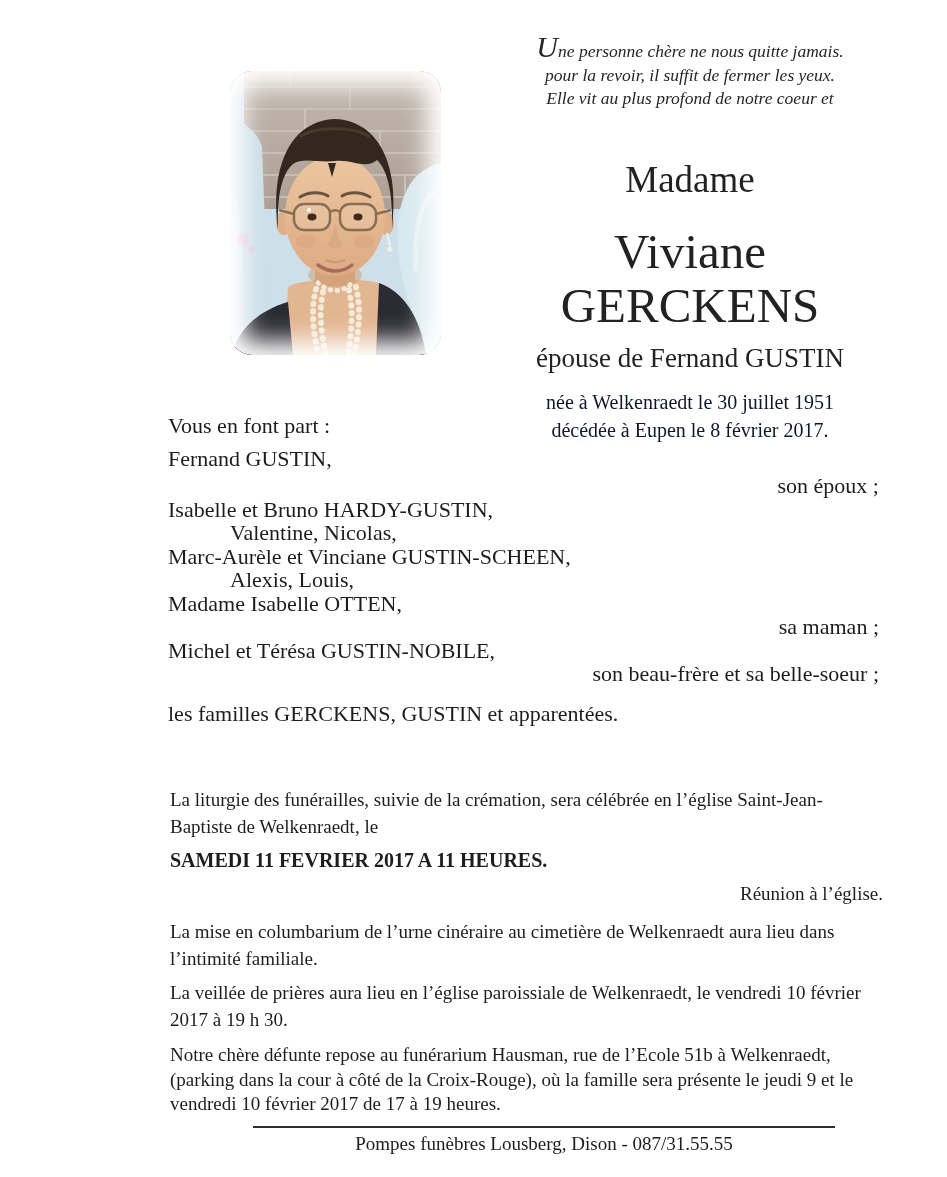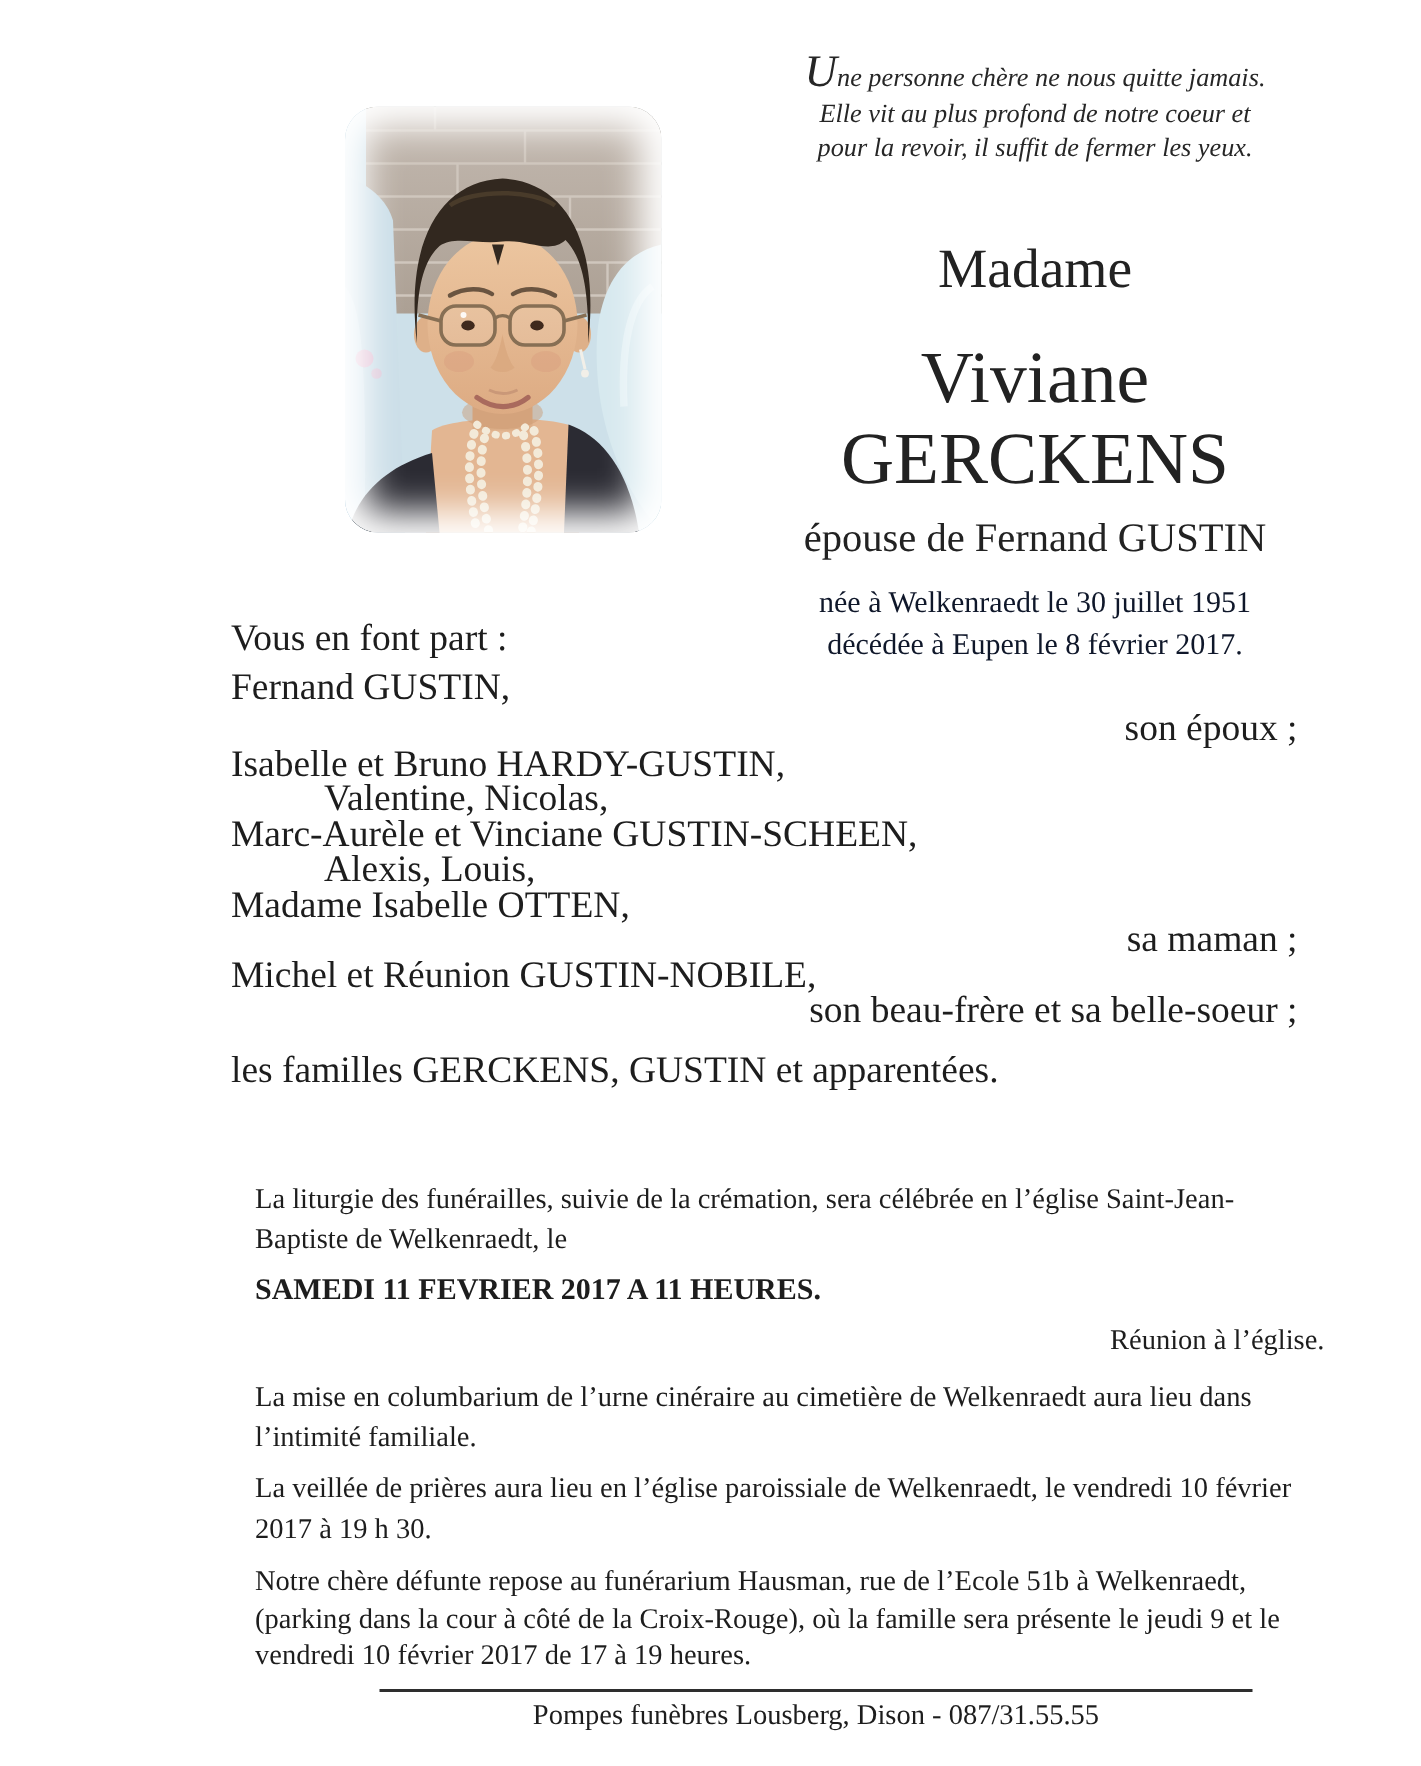--- a/index.html
+++ b/index.html
@@ -56,22 +56,22 @@
     color: #222222;
   }
   .t-madame { font-size: 37px; line-height: 1.1; }
   .t-name   { font-size: 49px; line-height: 1.1; margin-top: 24px; }
   .t-epouse { font-size: 27px; line-height: 1.1; margin-top: 12px; }
   .t-dates  { font-size: 20px; line-height: 28px; margin-top: 14px; color: #0f172a; }
 
   
   .family {
     position: absolute;
-    left: 154px; top: 414px; width: 711px;
-    font-size: 25px;
+    left: 168px; top: 414px; width: 711px;
+    font-size: 22px;
     line-height: 23.5px;
   }
   .family div { margin: 0; }
   .f-intro   { margin-bottom: 9px !important; }
   .f-husband { margin-bottom: 4px !important; }
   .right     { text-align: right; }
   .indent    { padding-left: 62px; }
   .f-families{ margin-top: 16px !important; }
 
   
@@ -199,22 +199,22 @@
           <path d="M93 221 C88 242 92 264 96 284" stroke-width="6" stroke-dasharray="0.5 7.2"></path>
           <path d="M126 216 C132 240 128 264 124 284" stroke-width="6" stroke-dasharray="0.5 7"></path>
           <path d="M119 219 C124 242 121 264 118 284" stroke-width="6" stroke-dasharray="0.5 7.2"></path>
         </g>
       </g>
     </svg>
   </div>
 
   <div class="quote">
     <p class="q1">Une personne chère ne nous quitte jamais.</p>
+    <p>pour la revoir, il suffit de fermer les yeux.</p>
     <p>Elle vit au plus profond de notre coeur et</p>
-    <p>pour la revoir, il suffit de fermer les yeux.</p>
   </div>
 
   <div class="titles">
     <div class="t-madame">Madame</div>
     <div class="t-name">Viviane GERCKENS</div>
     <div class="t-epouse">épouse de Fernand GUSTIN</div>
     <div class="t-dates">
       <div>née à Welkenraedt le 30 juillet 1951</div>
       <div>décédée à Eupen le 8 février 2017.</div>
     </div>
@@ -223,21 +223,21 @@
   <div class="family">
     <div class="f-intro">Vous en font part :</div>
     <div class="f-husband">Fernand GUSTIN,</div>
     <div class="right">son époux ;</div>
     <div>Isabelle et Bruno HARDY-GUSTIN,</div>
     <div class="indent">Valentine, Nicolas,</div>
     <div>Marc-Aurèle et Vinciane GUSTIN-SCHEEN,</div>
     <div class="indent">Alexis, Louis,</div>
     <div>Madame Isabelle OTTEN,</div>
     <div class="right">sa maman ;</div>
-    <div>Michel et Réunion GUSTIN-NOBILE,</div>
+    <div>Michel et Térésa GUSTIN-NOBILE,</div>
     <div class="right">son beau-frère et sa belle-soeur ;</div>
     <div class="f-families">les familles GERCKENS, GUSTIN et apparentées.</div>
   </div>
 
   <div class="ceremony">
     <p class="c-liturgy">La liturgie des funérailles, suivie de la crémation, sera célébrée en l’église Saint-Jean-Baptiste de Welkenraedt, le</p>
     <p class="c-date">SAMEDI 11 FEVRIER 2017 A 11 HEURES.</p>
     <p class="c-meeting">Réunion à l’église.</p>
     <p class="c-columbarium">La mise en columbarium de l’urne cinéraire au cimetière de Welkenraedt aura lieu dans l’intimité familiale.</p>
     <p class="c-vigil">La veillée de prières aura lieu en l’église paroissiale de Welkenraedt, le vendredi 10 février 2017 à 19 h 30.</p>

